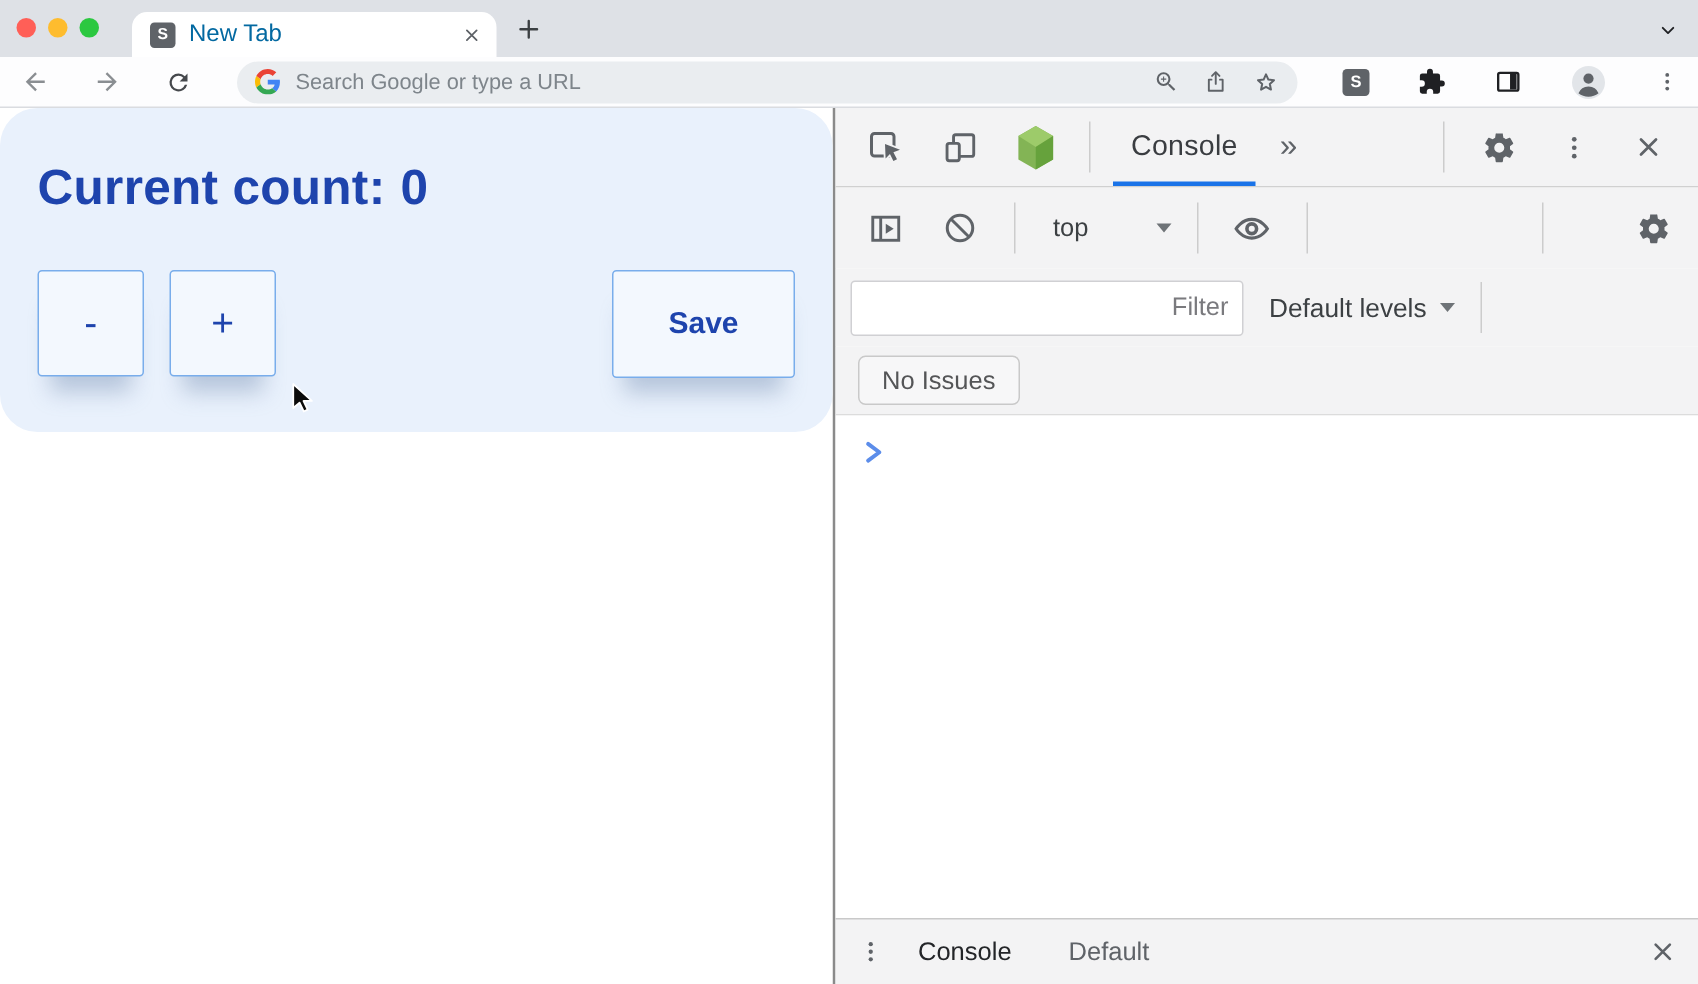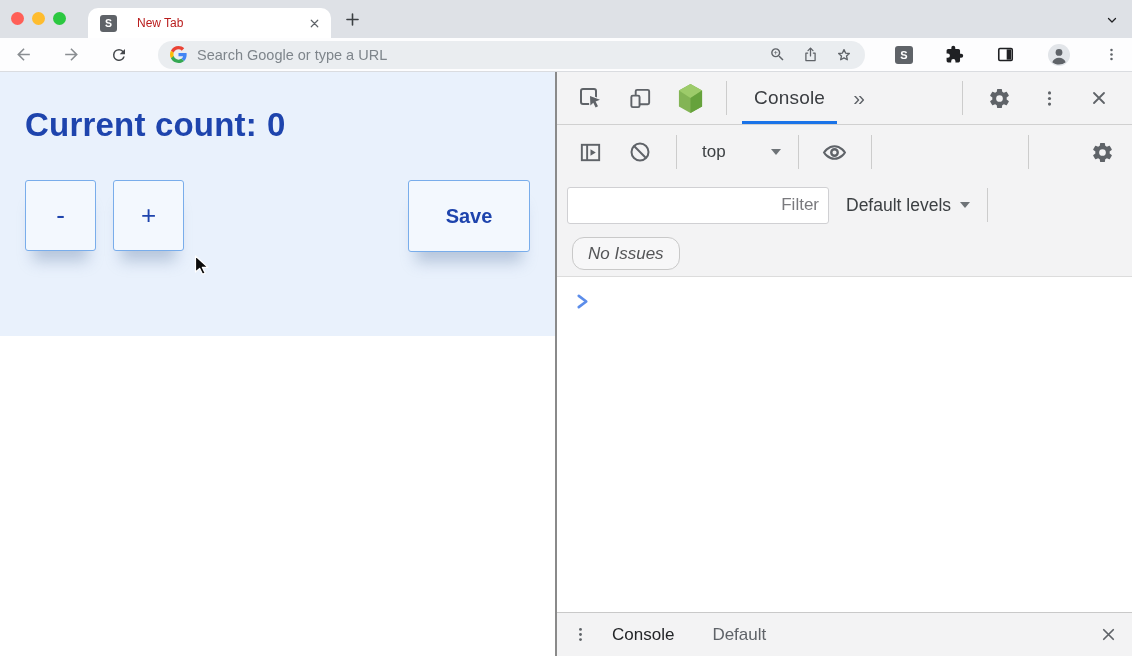--- a/index.html
+++ b/index.html
@@ -9,21 +9,21 @@
 
   
   .tabstrip { height:38px; background:#DEE1E6; position:relative; flex:none; }
   .lights { position:absolute; left:11px; top:12px; display:flex; gap:8px; }
   .light { width:13px; height:13px; border-radius:50%; display:inline-block; }
   .light.red{background:#FF5F57}.light.yellow{background:#FEBC2E}.light.green{background:#2BC840}
   .tab { position:absolute; left:88px; top:8px; width:243px; height:30px; background:#fff;
     border-radius:10px 10px 0 0; display:flex; align-items:center; padding:0 10px 0 12px; }
   .favicon { width:17px; height:17px; background:#5F6368; border-radius:3px; color:#fff;
     font-size:10.5px; font-weight:bold; display:flex; align-items:center; justify-content:center; flex:none; }
-  .tab-title { flex:1; font-size:12px; color:#b91c1c; margin-left:20px; white-space:nowrap; overflow:hidden; }
+  .tab-title { flex:1; font-size:16px; color:#0369a1; margin-left:9px; white-space:nowrap; overflow:hidden; }
   .tab .icon-btn { color:#5F6368; }
   .newtab { position:absolute; left:343px; top:10px; width:19px; height:19px; border:none; background:transparent; color:#3C4043; cursor:pointer; padding:0; }
   .tabsearch { position:absolute; right:13px; top:13px; color:#202124; }
   svg.ic { display:block; }
 
   
   .toolbar { height:34px; background:#FDFDFE; border-bottom:1px solid #DADCE0;
     display:flex; align-items:center; padding:0 10px; flex:none;gap:16px; }
   .nav-btn { width:26px; height:26px; border:none; background:transparent; display:flex;
     align-items:center; justify-content:center; margin-right:6px; padding:0; cursor:pointer; }
@@ -34,21 +34,21 @@
     color:#202124; margin-left:10px; font-family:inherit; }
   .omnibox input::placeholder { color:#7E858B; opacity:1; }
   .pill-ic { color:#5F6368; margin-left:16px; flex:none; }
   .ext-badge { width:18px; height:18px; background:#5F6368; border-radius:3px; color:#fff;
     font-size:11px; font-weight:bold; display:flex; align-items:center; justify-content:center; margin:0 8px; flex:none; }
   .tb-ic { color:#3F4246; margin:0 8px; flex:none; }
 
   
   .content { flex:1; display:flex; min-height:0; }
   .page { width:555px; flex:none; background:#fff; position:relative; }
-  .hero { height:264px; background:#E9F1FC; padding:34px 25px 0; position:relative; }
+  .hero { height:216px; background:#E9F1FC; padding:34px 25px 0; position:relative;border-radius:25px; }
   .hero h1 { font-size:33px; color:#1E44AD; font-weight:600; letter-spacing:.2px; }
   .hero h1 .count { font-weight:800; margin-left:10px; }
   .controls { position:absolute; top:108px; left:25px; right:25px; display:flex; align-items:flex-start; }
   .cbtn { background:#F3F8FE; border:1px solid #79ADEB; color:#1E44AD; font-size:26px;
     border-radius:3px; cursor:pointer; font-family:inherit;
     box-shadow:0 18px 14px -8px rgba(120,145,180,.45); }
   .cbtn.sq { width:71px; height:71px; }
   .cbtn.sq + .cbtn.sq { margin-left:17px; }
   .cbtn.save { width:122px; height:72px; margin-left:auto; font-size:20px;font-weight:bold; }
   .cursor { position:absolute; left:194px; top:183px; pointer-events:none; }
@@ -71,21 +71,21 @@
   .ctx { display:flex; align-items:center; margin:0 6px 0 14px; cursor:pointer; flex:none;gap:36px; }
   .ctx-label { font-size:17px; color:#3C4043; }
   .caret { width:0; height:0; border-left:5px solid transparent; border-right:5px solid transparent;
     border-top:6px solid #6E7377; margin-left:9px; }
   .filter-input { width:262px; height:37px; background:#fff; border:1px solid #D0D0D3; border-radius:3px;
     padding:0 9px; font-size:17px; color:#333; font-family:inherit; outline:none; flex:none;text-align:right; }
   .filter-input::placeholder { color:#7A7A7E; opacity:1; }
   .levels { display:flex; align-items:center; margin-left:17px; cursor:pointer; flex:none; }
   .levels .ctx-label { font-size:17.5px; }
   .issues-btn { height:33px; padding:0 15px; margin-left:7px; background:#F7F7F8; border:1px solid #C9C9C9;
-    border-radius:12px; font-size:17px; color:#545557; font-family:inherit; cursor:pointer; flex:none;font-style:italic; }
+    border-radius:5px; font-size:17px; color:#545557; font-family:inherit; cursor:pointer; flex:none; }
   .dt-console { flex:1; background:#fff; position:relative; min-height:0; }
   .prompt { position:absolute; left:18px; top:16px; }
   .dt-drawer { height:44px; background:#F3F3F4; border-top:1px solid #C9C9C9; display:flex;
     align-items:center; padding:0 14px; flex:none; }
   .drawer-kebab { color:#5F6368; margin-right:22px; cursor:pointer; }
   .drawer-tab { font-size:17px; color:#5F6368; margin-right:38px; cursor:pointer; }
   .drawer-tab.active { color:#232528; }
   .drawer-close { color:#5F6368; cursor:pointer; }
   .row2-right { display:flex; align-items:center; }
   .row2-right .vdiv { margin-right:48px; }

